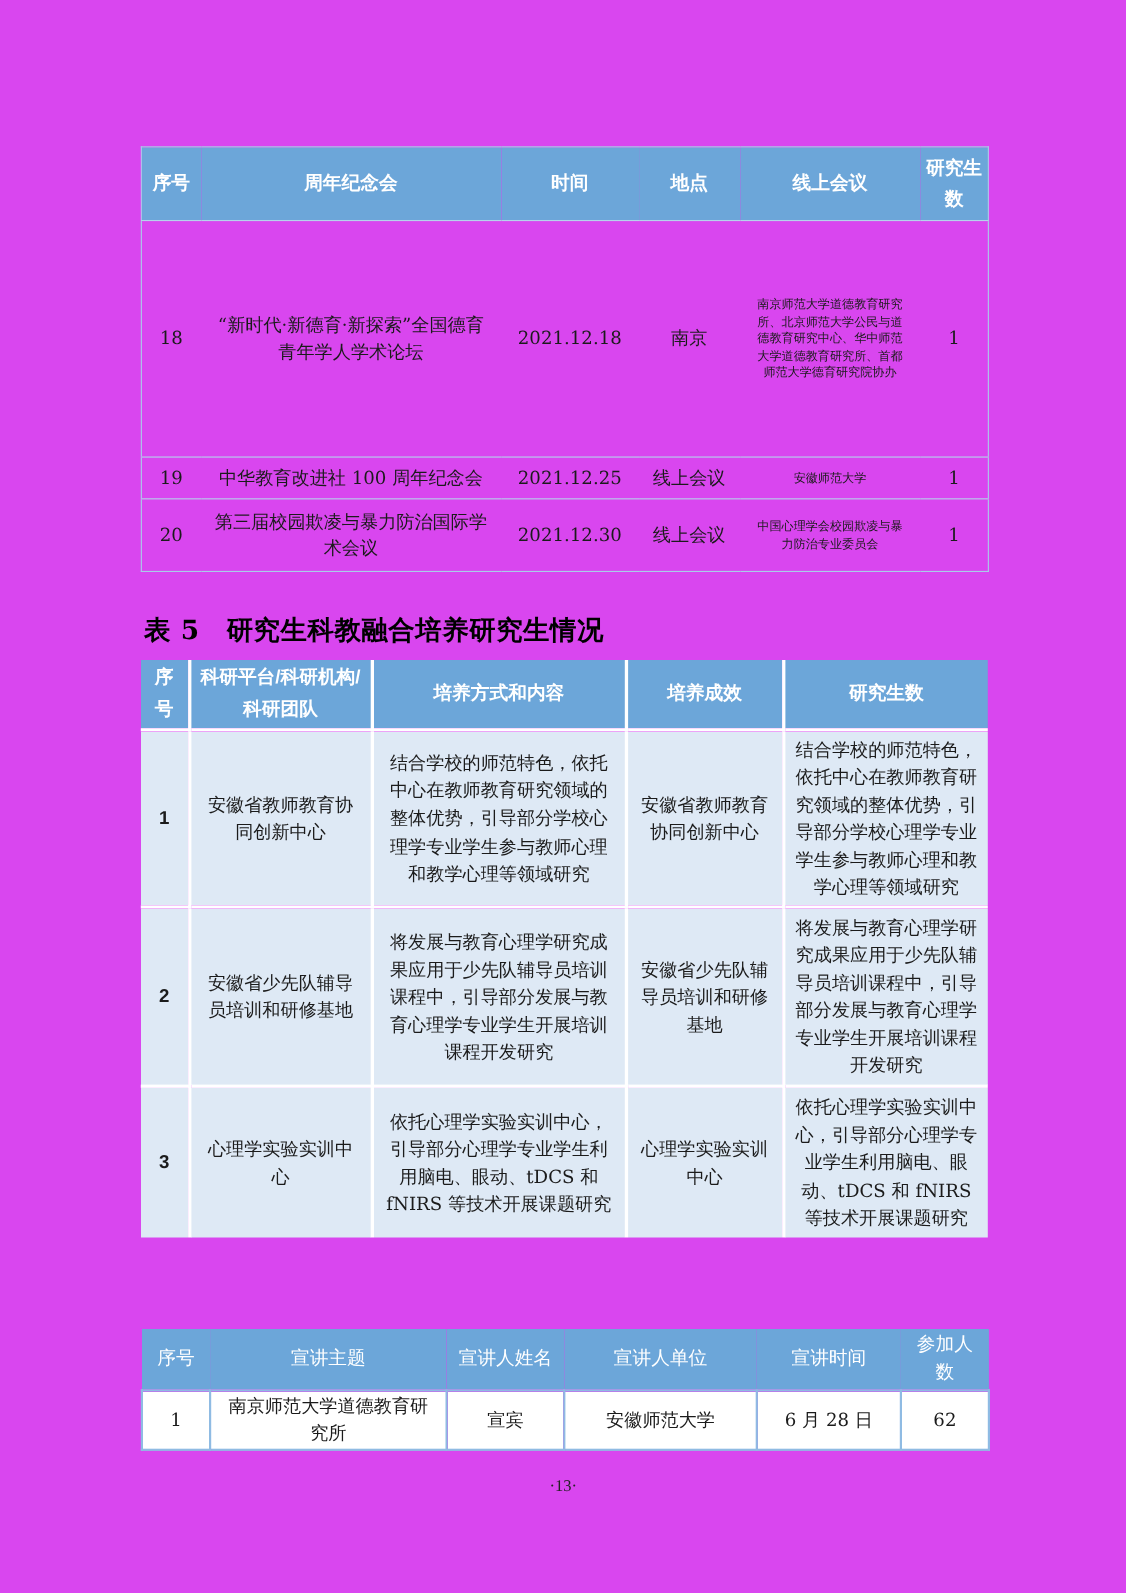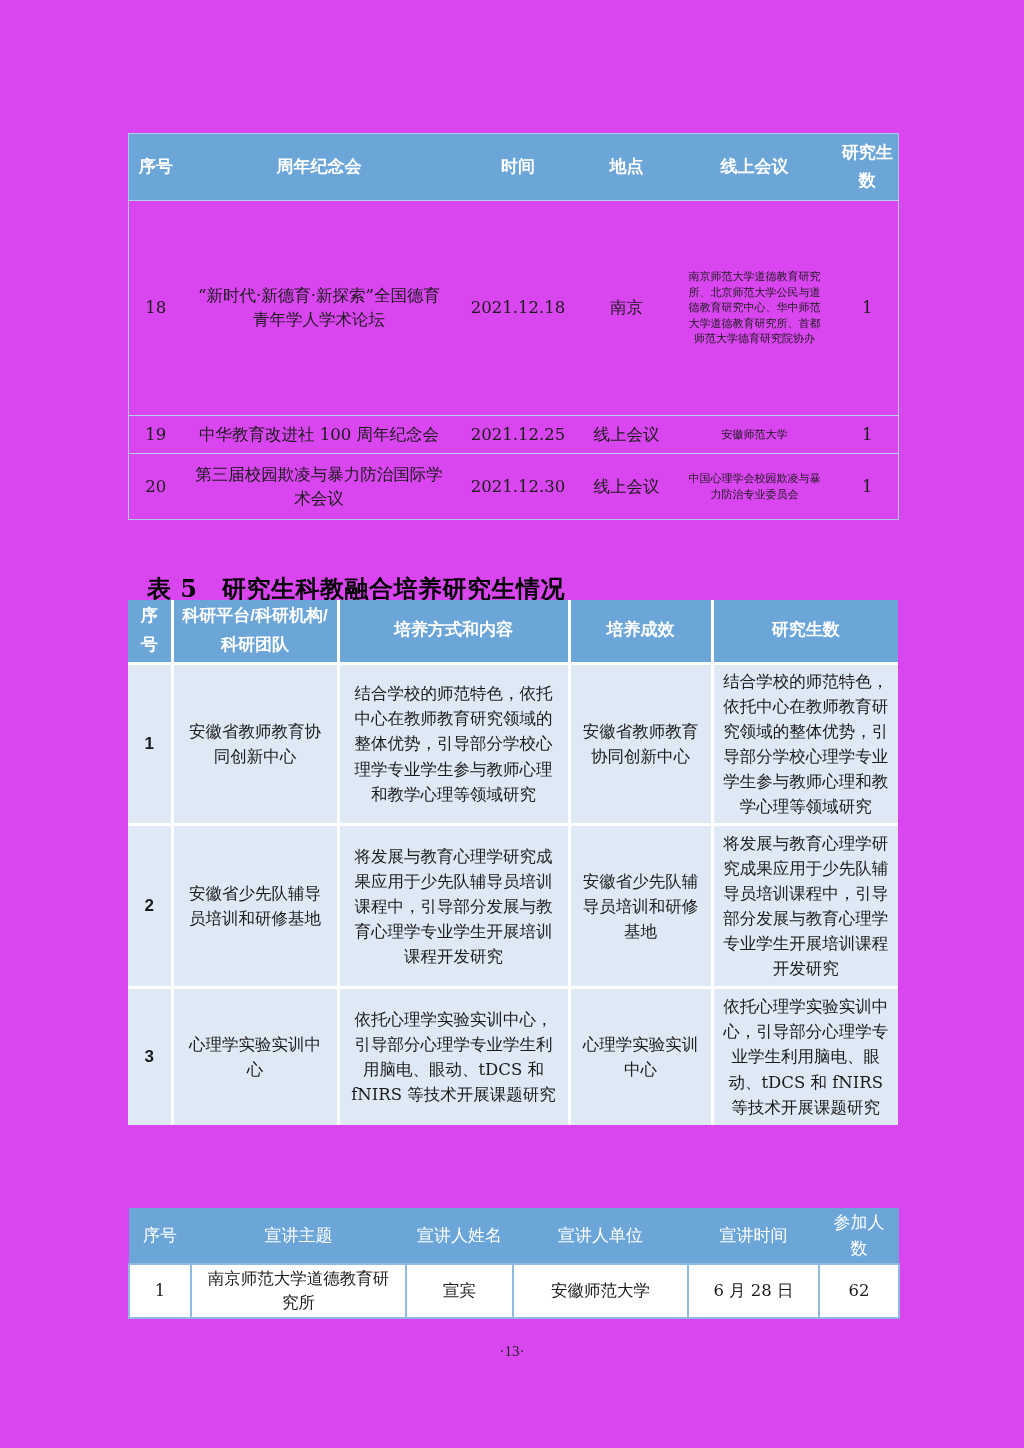--- a/index.html
+++ b/index.html
@@ -25,21 +25,21 @@
     text-align:center; vertical-align:middle;
     font-size:16.5px; line-height:1.44; padding:3px 8px;
   }
   .tblA td.org { padding:3px 13px; font-size:11px; line-height:1.42; }
   .tblA tr.rA1 { height:215px; }
   .tblA tr.rA2 { height:38px; }
   .tblA tr.rA3 { height:66px; }
 
   
   .tbl-title {
-    position:absolute; left:131px; margin:16px;
+    position:absolute; left:131px; margin:0;
     font-family:"DejaVu Serif","Liberation Serif",serif;
     font-weight:bold; font-size:24px; color:#000; letter-spacing:0.5px;
     white-space:pre;
   }
   #t5-title { top:557px; }
   #t6-title { top:1171px; }
 
   
   .tbl5 { top:600px; }
   .tbl5 th, .tbl5 td { border:3px solid #ffffff; }

